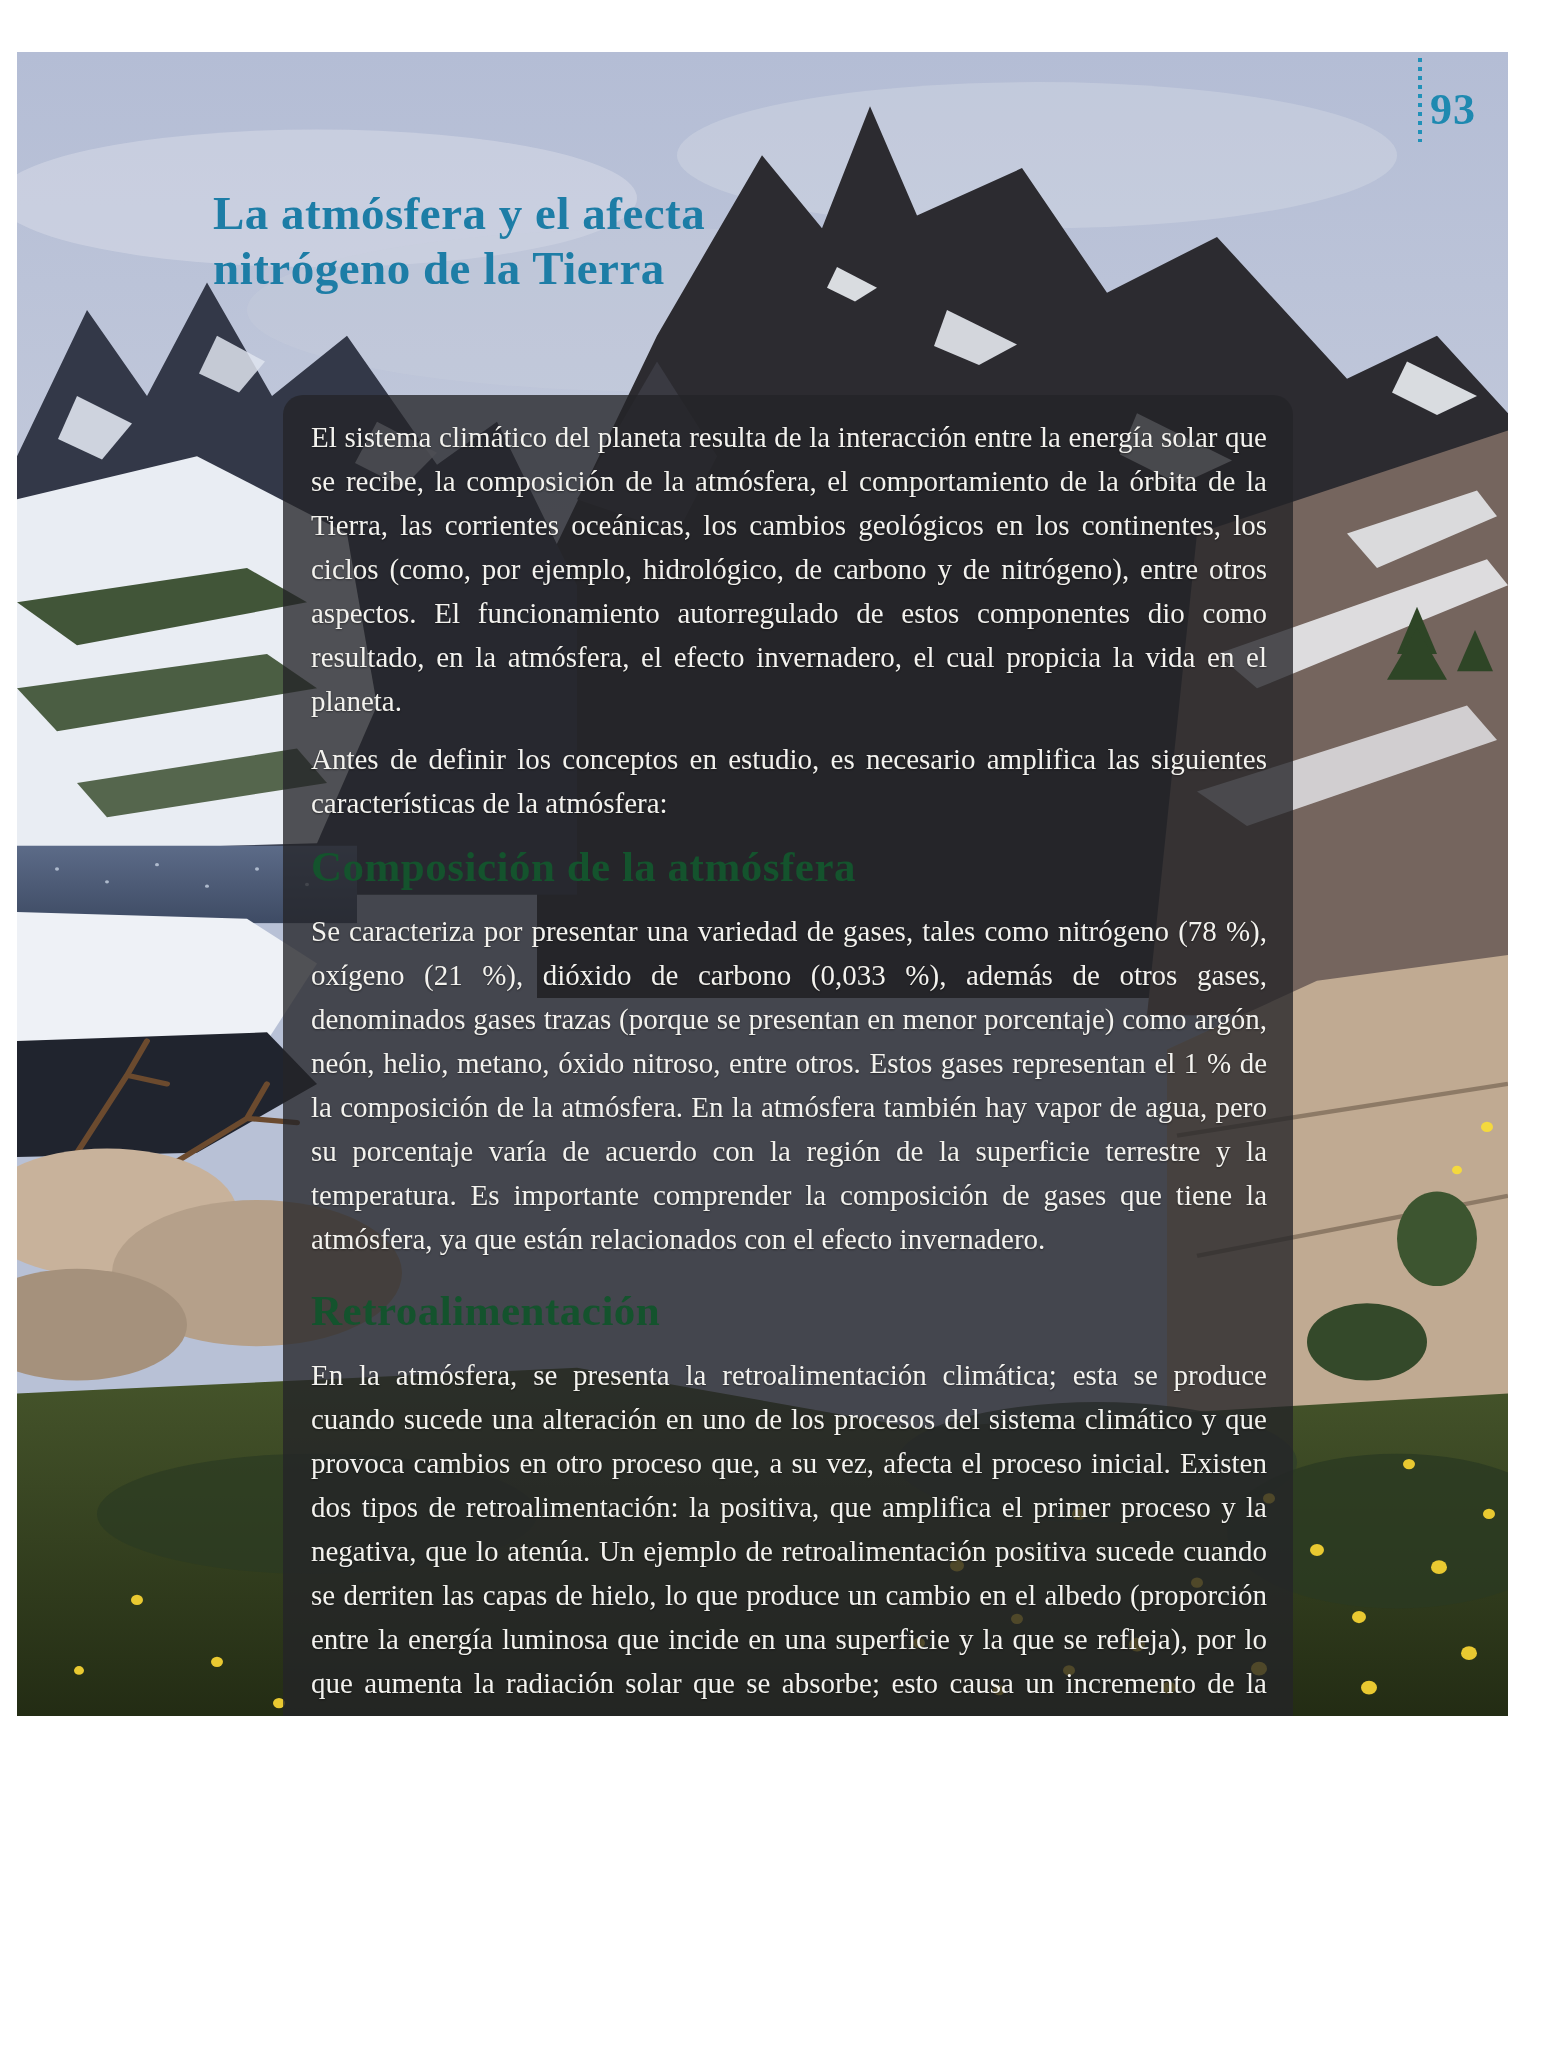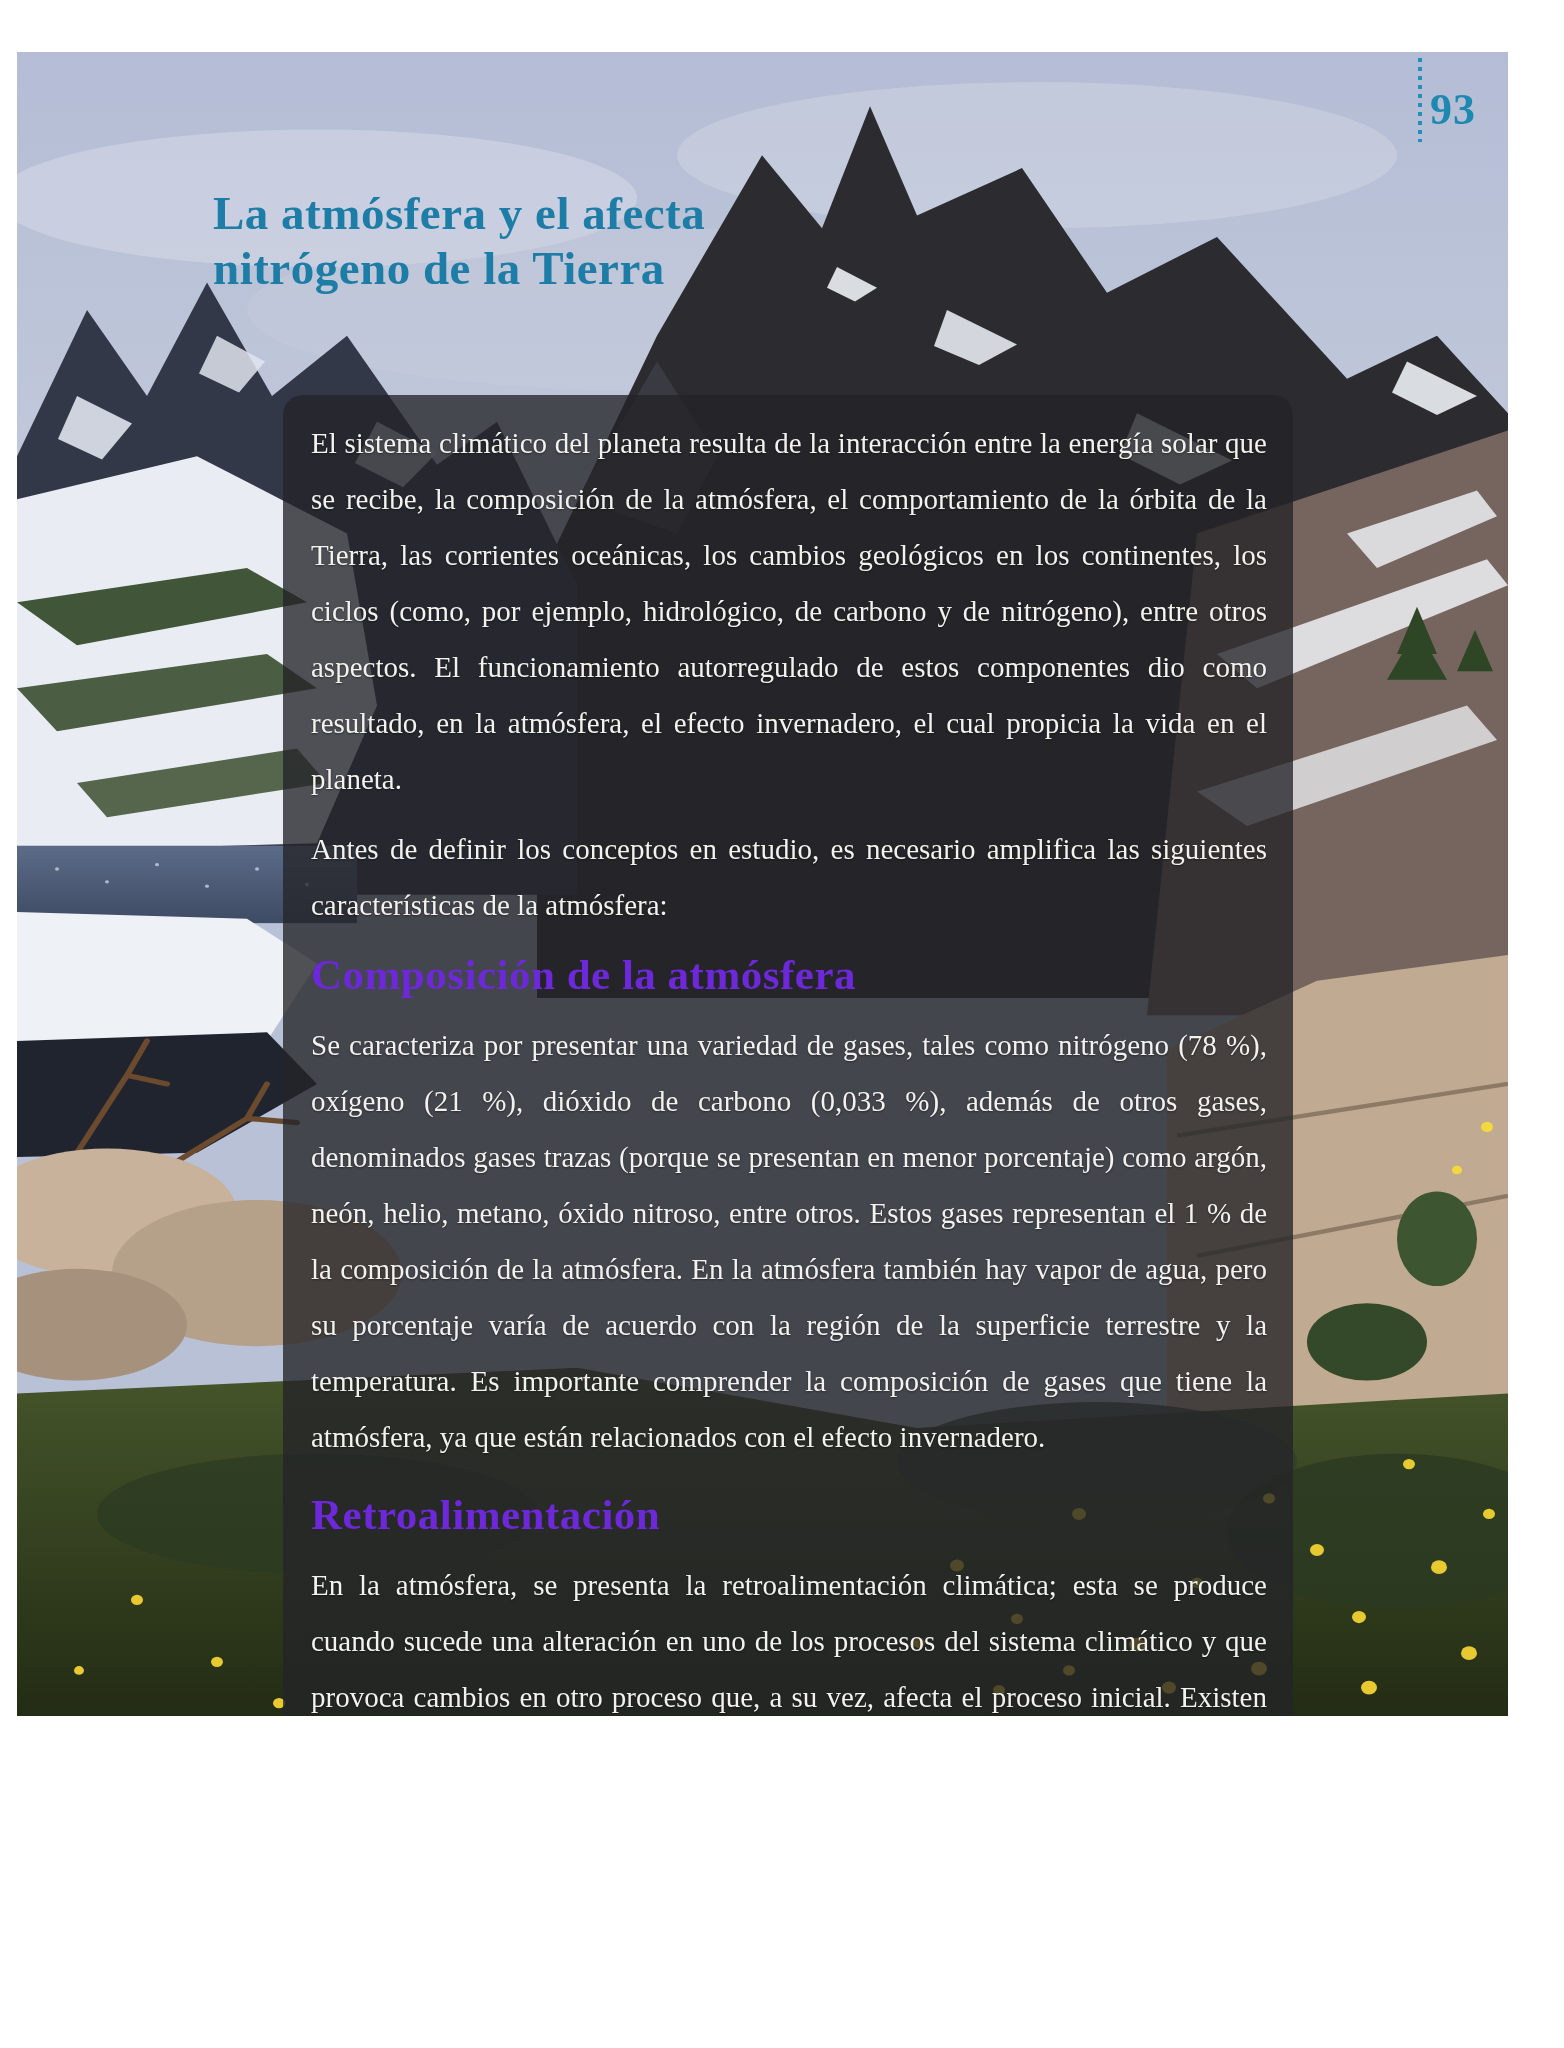--- a/index.html
+++ b/index.html
@@ -32,26 +32,26 @@
   }
   .page-title span { display:block; }
 
   
   .panel {
     position:absolute; left:266px; top:343px; width:1010px; height:1548px;
     box-sizing:border-box; padding:20px 26px 20px 28px;
     background:rgba(36,36,40,0.78); border-radius:20px; overflow:hidden;
   }
   .panel p {
-    margin:0 0 14px; font-size:29px; line-height:56px; text-align:justify;
+    margin:0 0 14px; font-size:29px; line-height:44px; text-align:justify;
     color:#f3f2ee; text-shadow:0 1px 2px rgba(0,0,0,0.45);
   }
   .panel h2 {
     margin:26px 0 18px; font-size:43px; line-height:1.12; font-weight:bold;
-    color:#6d28d9; letter-spacing:0.5px;
+    color:#14532d; letter-spacing:0.5px;
   }
   .panel h2.first { margin-top:18px; }
 
   
   .footer {
     position:absolute; right:16px; top:1892px; margin:0;
     font-size:26px; font-style:italic; font-weight:bold; color:#5b8bd0;
     letter-spacing:0.5px; white-space:nowrap;
     text-shadow:
       1px 1px 0 #ffffff, -1px -1px 0 #ffffff, 1px -1px 0 #ffffff, -1px 1px 0 #ffffff,

